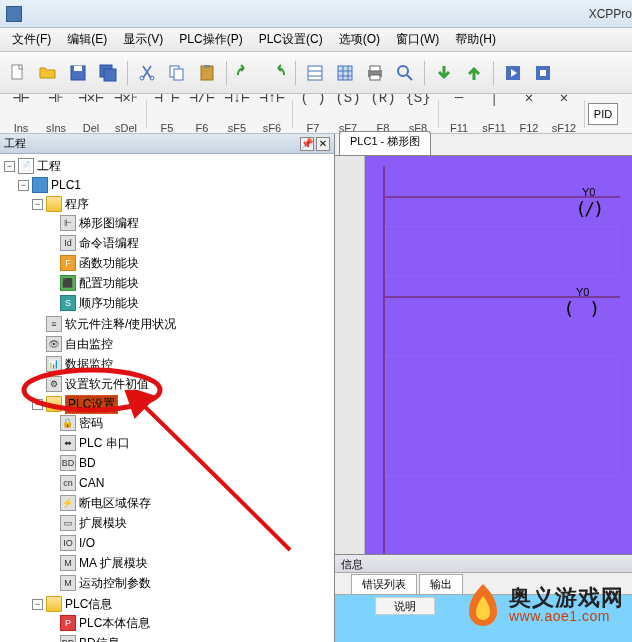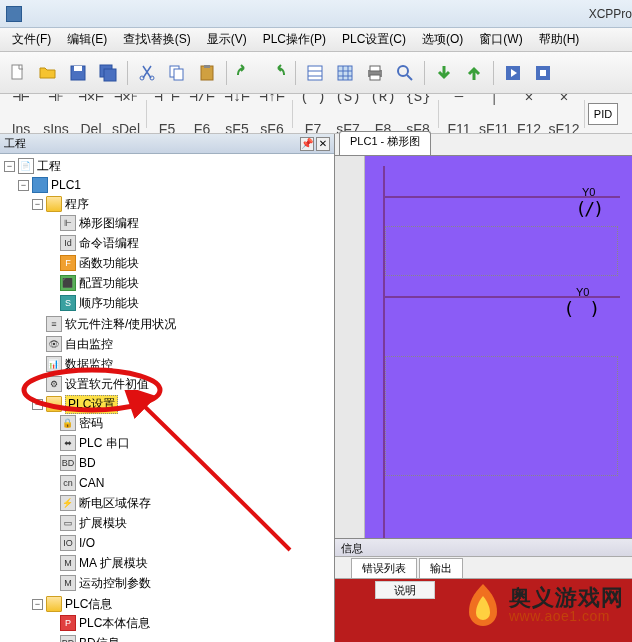--- a/index.html
+++ b/index.html
@@ -16,21 +16,21 @@
 
 .toolbar { height: 42px; background: linear-gradient(to bottom, #fafafa, #e8e8e8); border-bottom: 1px solid #c0c0c0; display: flex; align-items: center; padding: 0 4px; gap: 2px; }
 .tbtn { width: 28px; height: 28px; border: 1px solid transparent; display: flex; align-items: center; justify-content: center; border-radius: 3px; }
 .tbtn svg { width: 20px; height: 20px; }
 .tsep { width: 1px; height: 24px; background: #c0c0c0; margin: 0 3px; }
 
 
 .instbar { height: 40px; background: #f5f5f5; border-bottom: 1px solid #c0c0c0; display: flex; align-items: center; padding: 0 4px; gap: 1px; overflow: hidden; }
 .ibtn { width: 34px; height: 36px; display: flex; flex-direction: column; align-items: center; justify-content: center; font-size: 10px; color: #444; }
 .ibtn .sym { font-size: 14px; font-family: "Courier New", monospace; line-height: 1; }
-.ibtn .lbl { font-size: 14px; line-height: 1.2; margin-top: 17px; white-space: nowrap; }
+.ibtn .lbl { font-size: 11px; line-height: 1.2; margin-top: 17px; white-space: nowrap; }
 .isep { width: 1px; height: 28px; background: #d0d0d0; margin: 0 2px; }
 .pid-btn { width: 30px; height: 22px; border: 1px solid #888; font-size: 11px; text-align: center; line-height: 20px; background: #fff; }
 
 
 .main { display: flex; height: calc(100% - 28px - 24px - 42px - 40px); }
 
 
 .treepanel { width: 335px; background: #fff; border-right: 1px solid #888; display: flex; flex-direction: column; position: relative; }
 .treehdr { height: 20px; background: linear-gradient(to bottom, #e0e8f0, #c8d4e4); border-bottom: 1px solid #a0b0c0; display: flex; align-items: center; justify-content: space-between; padding: 0 4px; font-size: 11px; }
 .treehdr .hdrbtns { display: flex; gap: 2px; }
@@ -61,21 +61,21 @@
 .tab { height: 24px; padding: 0 10px; background: #fff; border: 1px solid #888; border-bottom: none; font-size: 11px; line-height: 19px; border-radius: 3px 3px 0 0; }
 .ladder { flex: 1; background: #8b5cf6; position: relative; overflow: hidden; padding-left: 29px; }
 .ladder .rail-l { position: absolute; left: 48px; top: 10px; bottom: 0; width: 2px; background: #7a3a9a; }
 .ladder .out1 { position: absolute; right: 30px; top: 30px; font-size: 11px; text-align: center; }
 .ladder .out1 .sym { font-size: 18px; font-family: monospace; letter-spacing: -2px; }
 .ladder .out2 { position: absolute; right: 30px; top: 130px; font-size: 11px; text-align: center; }
 .ladder .out2 .sym { font-size: 18px; font-family: monospace; letter-spacing: 2px; }
 .ladder .dotbox { position: absolute; border: 1px dotted #888; }
 .gutter { position: absolute; left: 0; top: 0; bottom: 0; width: 30px; background: #e8e8e8; border-right: 1px solid #bbb; }
 
-.infopanel { height: 104px; border-top: 1px solid #888; background: #b91c1c; display: flex; flex-direction: column; }
+.infopanel { height: 88px; border-top: 1px solid #888; background: #7dd3fc; display: flex; flex-direction: column; }
 .infopanel .ihdr { height: 18px; background: linear-gradient(#e8e8f0, #d8d8e4); font-size: 11px; padding-left: 6px; line-height: 18px; border-bottom: 1px solid #aaa; }
 .infopanel .itabs { height: 22px; display: flex; align-items: flex-end; background: #f0f0f0; padding-left: 16px; border-bottom: 1px solid #aaa; }
 .infopanel .itab { font-size: 11px; padding: 2px 10px; border: 1px solid #aaa; background: #fff; margin-right: 2px; border-bottom: none; }
 .infopanel .ibody { flex: 1; position: relative; }
 .infopanel .colhdr { position: absolute; left: 40px; top: 2px; width: 60px; height: 18px; border: 1px solid #ccc; background: #f5f5f5; font-size: 11px; text-align: center; line-height: 17px; }
 
 
 .watermark { position: absolute; right: 8px; bottom: 14px; display: flex; align-items: center; gap: 6px; pointer-events: none; }
 .watermark .flame { width: 40px; height: 46px; }
 .watermark .txt { display: flex; flex-direction: column; line-height: 1; }
@@ -89,21 +89,20 @@
 <body>
 
 <div class="titlebar">
   <span class="icon"></span>
   <span>XCPPro</span>
 </div>
 
 <div class="menubar">
   <span>文件(F)</span>
   <span>编辑(E)</span>
-  <span>查找\替换(S)</span>
   <span>显示(V)</span>
   <span>PLC操作(P)</span>
   <span>PLC设置(C)</span>
   <span>选项(O)</span>
   <span>窗口(W)</span>
   <span>帮助(H)</span>
 </div>
 
 <div class="toolbar">
   <div class="tbtn">
@@ -379,21 +378,21 @@
                     <div class="row">
                       <span class="sp"></span>
                       <span class="ic ic-gray">⚙</span>
                       <span>设置软元件初值</span>
                     </div>
                   </li>
                 <li>
                     <div class="row">
                       <span class="tw">−</span>
                       <span class="ic ic-folder"></span>
-                      <span style="background:#fde047;border:1px dotted #888;padding:0 2px">PLC设置</span>
+                      <span style="background:#c2410c;border:1px dotted #888;padding:0 2px">PLC设置</span>
                     </div>
                   <ul class="ul4">
                     <li>
                         <div class="row">
                           <span class="sp"></span>
                           <span class="ic ic-gray">🔒</span>
                           <span>密码</span>
                         </div>
                       </li>
                     <li>

